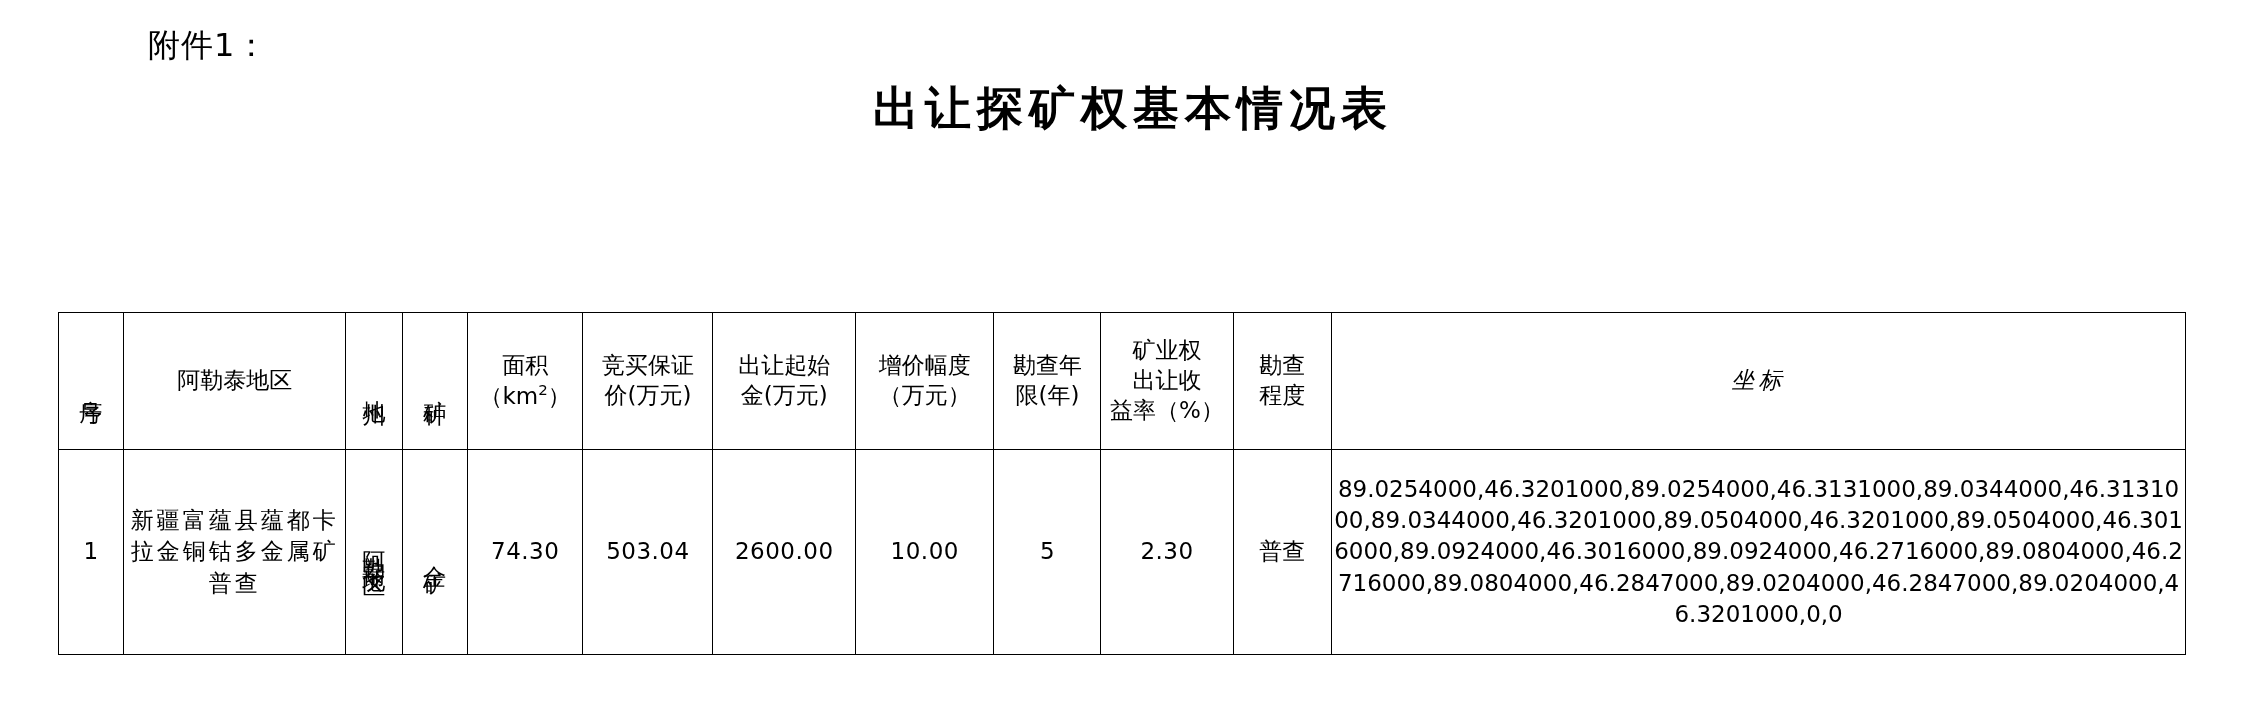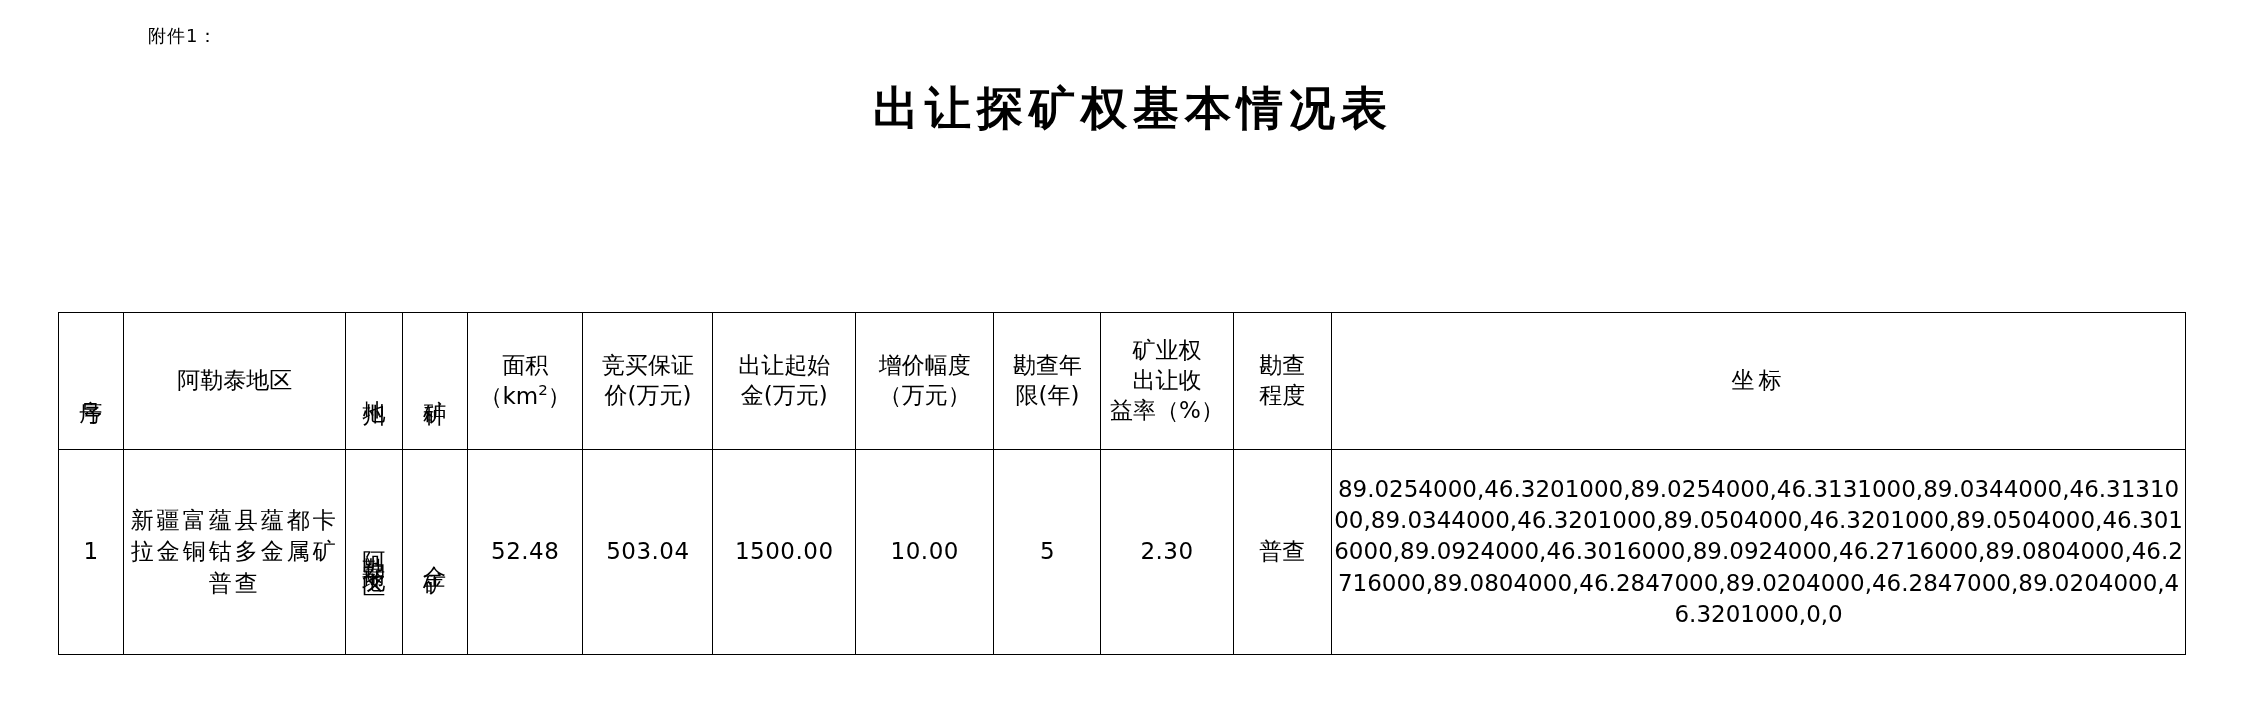--- a/index.html
+++ b/index.html
@@ -18,21 +18,21 @@
   .page {
     position: relative;
     width: 2244px;
     height: 724px;
   }
   .attachment-label {
     position: absolute;
     left: 148px;
     top: 24px;
     font-family: "DejaVu Sans", "Liberation Sans", sans-serif;
-    font-size: 18px;
+    font-size: 32px;
     letter-spacing: 1px;
   }
   .doc-title {
     position: absolute;
     left: 0;
     top: 78px;
     width: 2244px;
     text-align: center;
     font-family: "DejaVu Serif", "Liberation Serif", serif;
     font-weight: bold;
@@ -109,20 +109,21 @@
   .coords-cell {
     text-align: left;
     padding: 8px 12px;
     font-size: 21px;
     line-height: 1.45;
     letter-spacing: 0px;
     word-break: break-all;
   }
   .coords-title {
     letter-spacing: 4px;
+    font-style: italic;
   }
   sup {
     font-size: 0.65em;
     vertical-align: super;
   }
   .num-cell {
     font-size: 23px;
     letter-spacing: 0.5px;
   }
 </style>
@@ -216,23 +217,23 @@
       <tbody>
         <tr>
           <td class="num-cell">1</td>
           <td class="name-cell">新疆富蕴县蕴都卡拉金铜钴多金属矿普查</td>
           <td>
             <span class="vertical-wide">阿勒泰地区</span>
           </td>
           <td>
             <span class="vertical-wide">金矿</span>
           </td>
-          <td class="num-cell">52.48</td>
+          <td class="num-cell">74.30</td>
           <td class="num-cell">503.04</td>
-          <td class="num-cell">1500.00</td>
+          <td class="num-cell">2600.00</td>
           <td class="num-cell">10.00</td>
           <td class="num-cell">5</td>
           <td class="num-cell">2.30</td>
           <td>普查</td>
           <td class="coords-cell">89.0254000,46.3201000,89.0254000,46.3131000,89.0344000,46.3131000,89.0344000,46.3201000,89.0504000,46.3201000,89.0504000,46.3016000,89.0924000,46.3016000,89.0924000,46.2716000,89.0804000,46.2716000,89.0804000,46.2847000,89.0204000,46.2847000,89.0204000,46.3201000,0,0</td>
         </tr>
       </tbody>
     </table>
   </div>
 

